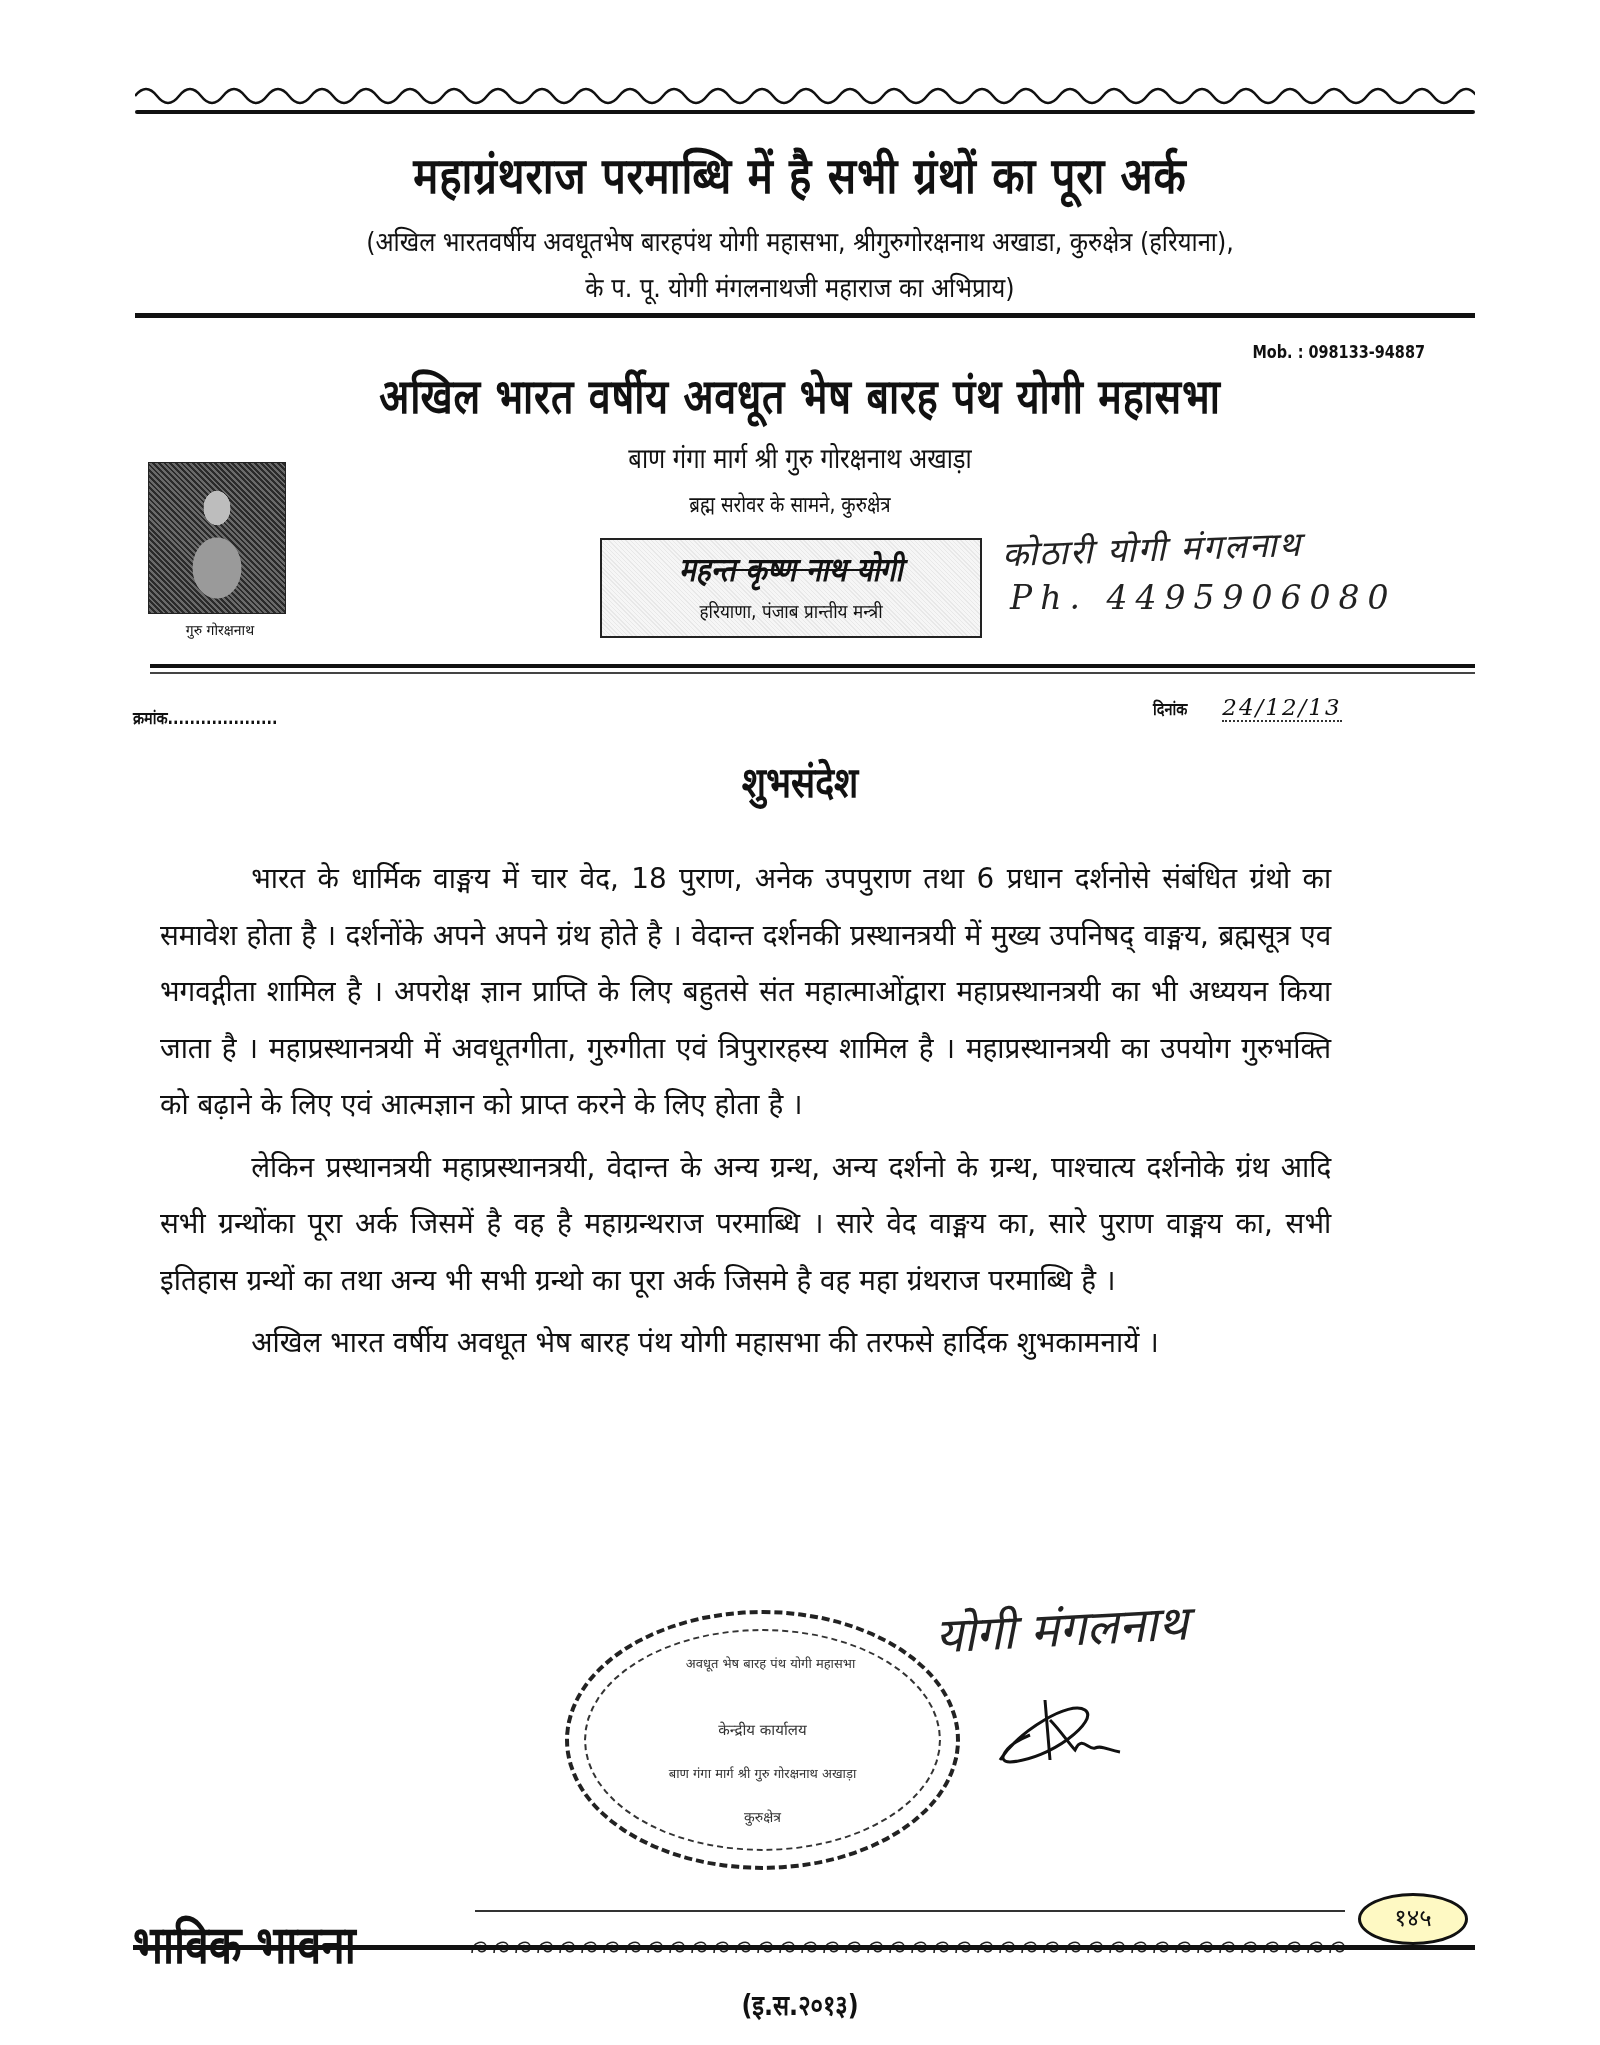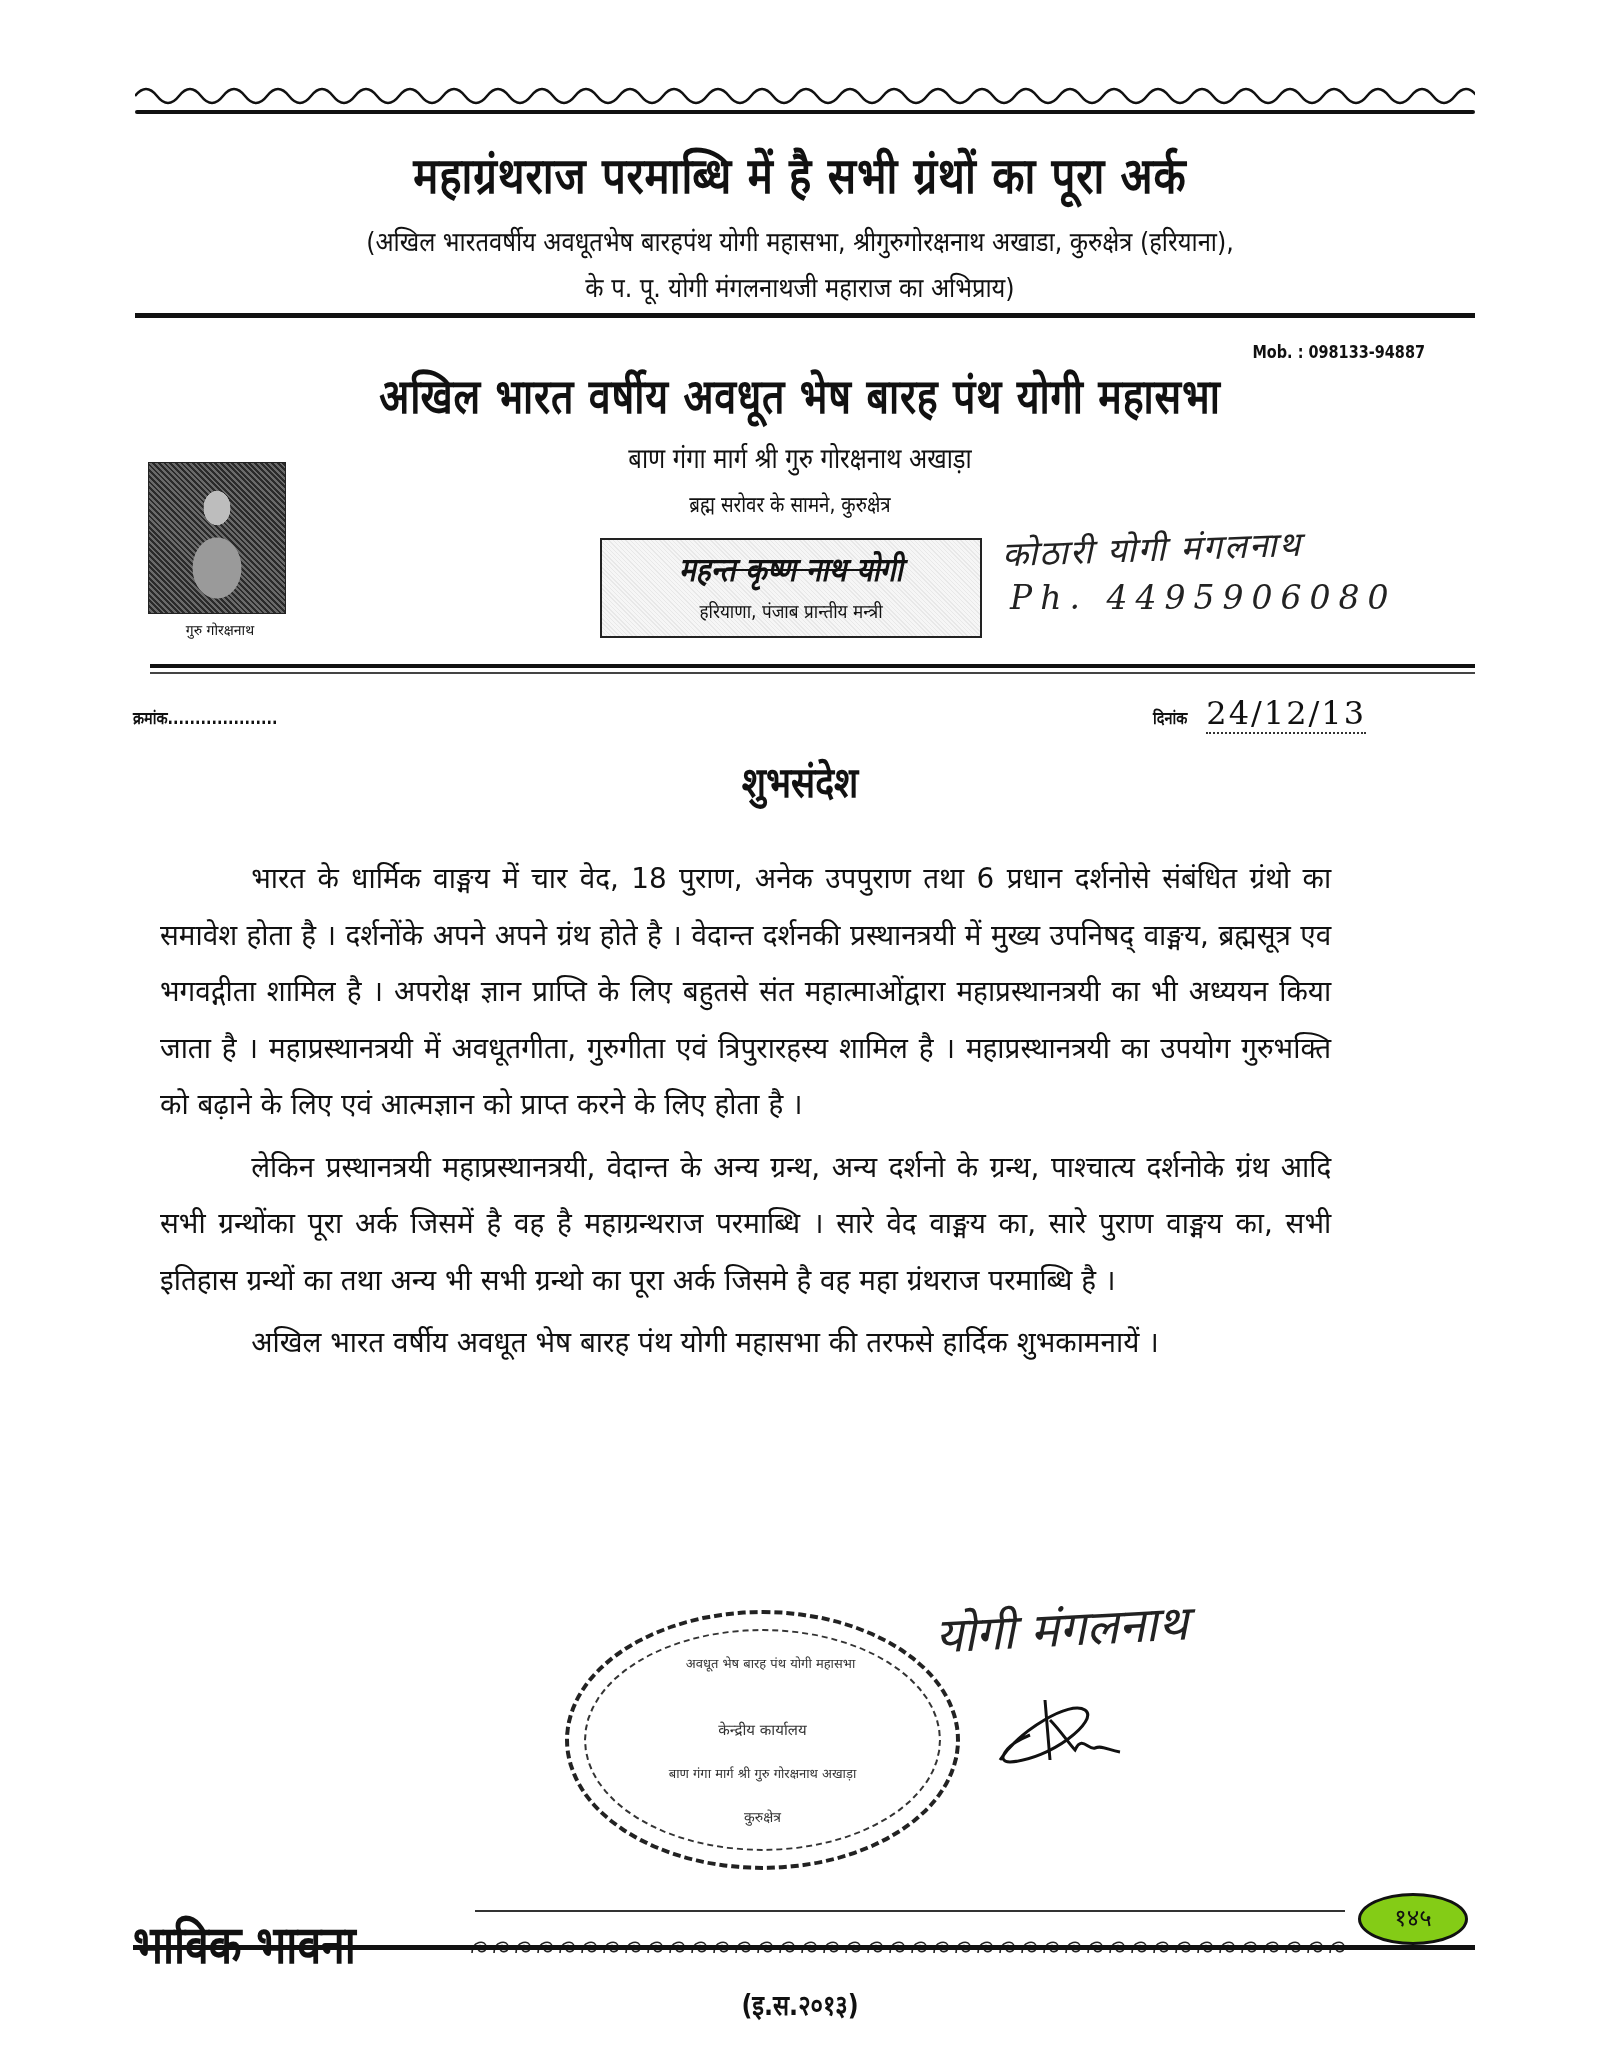--- a/index.html
+++ b/index.html
@@ -34,42 +34,42 @@
 
     .hw-line-1 { left: 1002px; top: 525px; font-family: "DejaVu Serif", serif; font-style: italic; font-size: 34px; color: #222; transform: rotate(-2deg); letter-spacing: 2px; }
     .hw-line-2 { left: 1010px; top: 578px; font-family: "DejaVu Serif", serif; font-style: italic; font-size: 33px; color: #222; letter-spacing: 8px; }
 
     .rule-lh-1 { left: 150px; top: 664px; width: 1325px; height: 4px; background: #111; }
     .rule-lh-2 { left: 150px; top: 672px; width: 1325px; height: 2px; background: #444; }
 
     .kramank { left: 133px; top: 706px; font-size: 17px; font-weight: bold; transform: scaleX(0.85); transform-origin: left; }
     .dinank-wrap { left: 1150px; top: 694px; display: flex; align-items: baseline; gap: 16px; }
     .dinank-label { font-size: 17px; font-weight: bold; transform: scaleX(0.85); }
-    .dinank-value { font-family: "DejaVu Serif", serif; font-size: 32px; margin-left: 0; border-bottom: 2px dotted #333; letter-spacing: 2px; }
+    .dinank-value { font-family: "DejaVu Serif", serif; font-style: italic; font-size: 23px; margin-left: 16px; border-bottom: 2px dotted #333; letter-spacing: 2px; }
 
     .heading { left: 0; width: 1600px; top: 752px; text-align: center; font-size: 42px; font-weight: bold; transform: scaleX(0.85); }
 
     .body-text { left: 160px; width: 1220px; top: 850px; font-size: 29px; line-height: 56.5px; text-align: justify; transform: scaleX(0.96); transform-origin: left top; }
     .body-text p { text-indent: 95px; margin-bottom: 6px; }
 
     .stamp { left: 565px; top: 1610px; width: 395px; height: 260px; border: 4px dashed #222; border-radius: 50%; }
     .stamp-inner { left: 15px; top: 15px; width: 357px; height: 222px; border: 2px dashed #333; border-radius: 50%; }
     .stamp-top { left: 8px; width: 100%; top: 40px; text-align: center; font-size: 13px; color: #333; }
     .stamp-line-1 { left: 0; width: 100%; top: 105px; text-align: center; font-size: 15px; color: #333; }
     .stamp-line-2 { left: 0; width: 100%; top: 150px; text-align: center; font-size: 13px; color: #333; }
     .stamp-line-3 { left: 0; width: 100%; top: 193px; text-align: center; font-size: 14px; color: #333; }
 
     .signature { left: 935px; top: 1595px; font-family: "DejaVu Serif", serif; font-style: italic; font-size: 48px; color: #222; transform: rotate(-3deg); }
     .signature-mark { left: 990px; top: 1690px; width: 140px; height: 80px; }
 
     .footer-title { left: 133px; top: 1907px; font-size: 52px; font-weight: bold; transform: scaleX(0.82); transform-origin: left; }
     .footer-wave { left: 470px; top: 1935px; width: 880px; height: 24px; }
     .footer-rule-top { left: 475px; top: 1910px; width: 870px; height: 2px; background: #333; }
     .footer-rule { left: 133px; top: 1945px; width: 1342px; height: 5px; background: #111; }
-    .page-badge { left: 1358px; top: 1893px; width: 110px; height: 52px; border: 3px solid #111; border-radius: 50%; background: #84cc16; text-align: center; line-height: 44px; font-size: 24px; }
+    .page-badge { left: 1358px; top: 1893px; width: 110px; height: 52px; border: 3px solid #111; border-radius: 50%; background: #fef9c3; text-align: center; line-height: 44px; font-size: 24px; }
     .era { left: 0; width: 1600px; top: 1985px; text-align: center; font-size: 28px; font-weight: bold; transform: scaleX(0.85); }
   </style>
 </head>
 <body>
 
 <svg class="abs wave-top" viewBox="0 0 1340 28" preserveAspectRatio="none">
   <path d="M0 14 q11 -14 22 0 t22 0 t22 0 t22 0 t22 0 t22 0 t22 0 t22 0 t22 0 t22 0 t22 0 t22 0 t22 0 t22 0 t22 0 t22 0 t22 0 t22 0 t22 0 t22 0 t22 0 t22 0 t22 0 t22 0 t22 0 t22 0 t22 0 t22 0 t22 0 t22 0 t22 0 t22 0 t22 0 t22 0 t22 0 t22 0 t22 0 t22 0 t22 0 t22 0 t22 0 t22 0 t22 0 t22 0 t22 0 t22 0 t22 0 t22 0 t22 0 t22 0 t22 0 t22 0 t22 0 t22 0 t22 0 t22 0 t22 0 t22 0 t22 0 t22 0 t22 0 t22 0 t22 0" stroke="#111" stroke-width="2.5" fill="none"></path>
 </svg>
 <div class="abs rule-top"></div>
 

